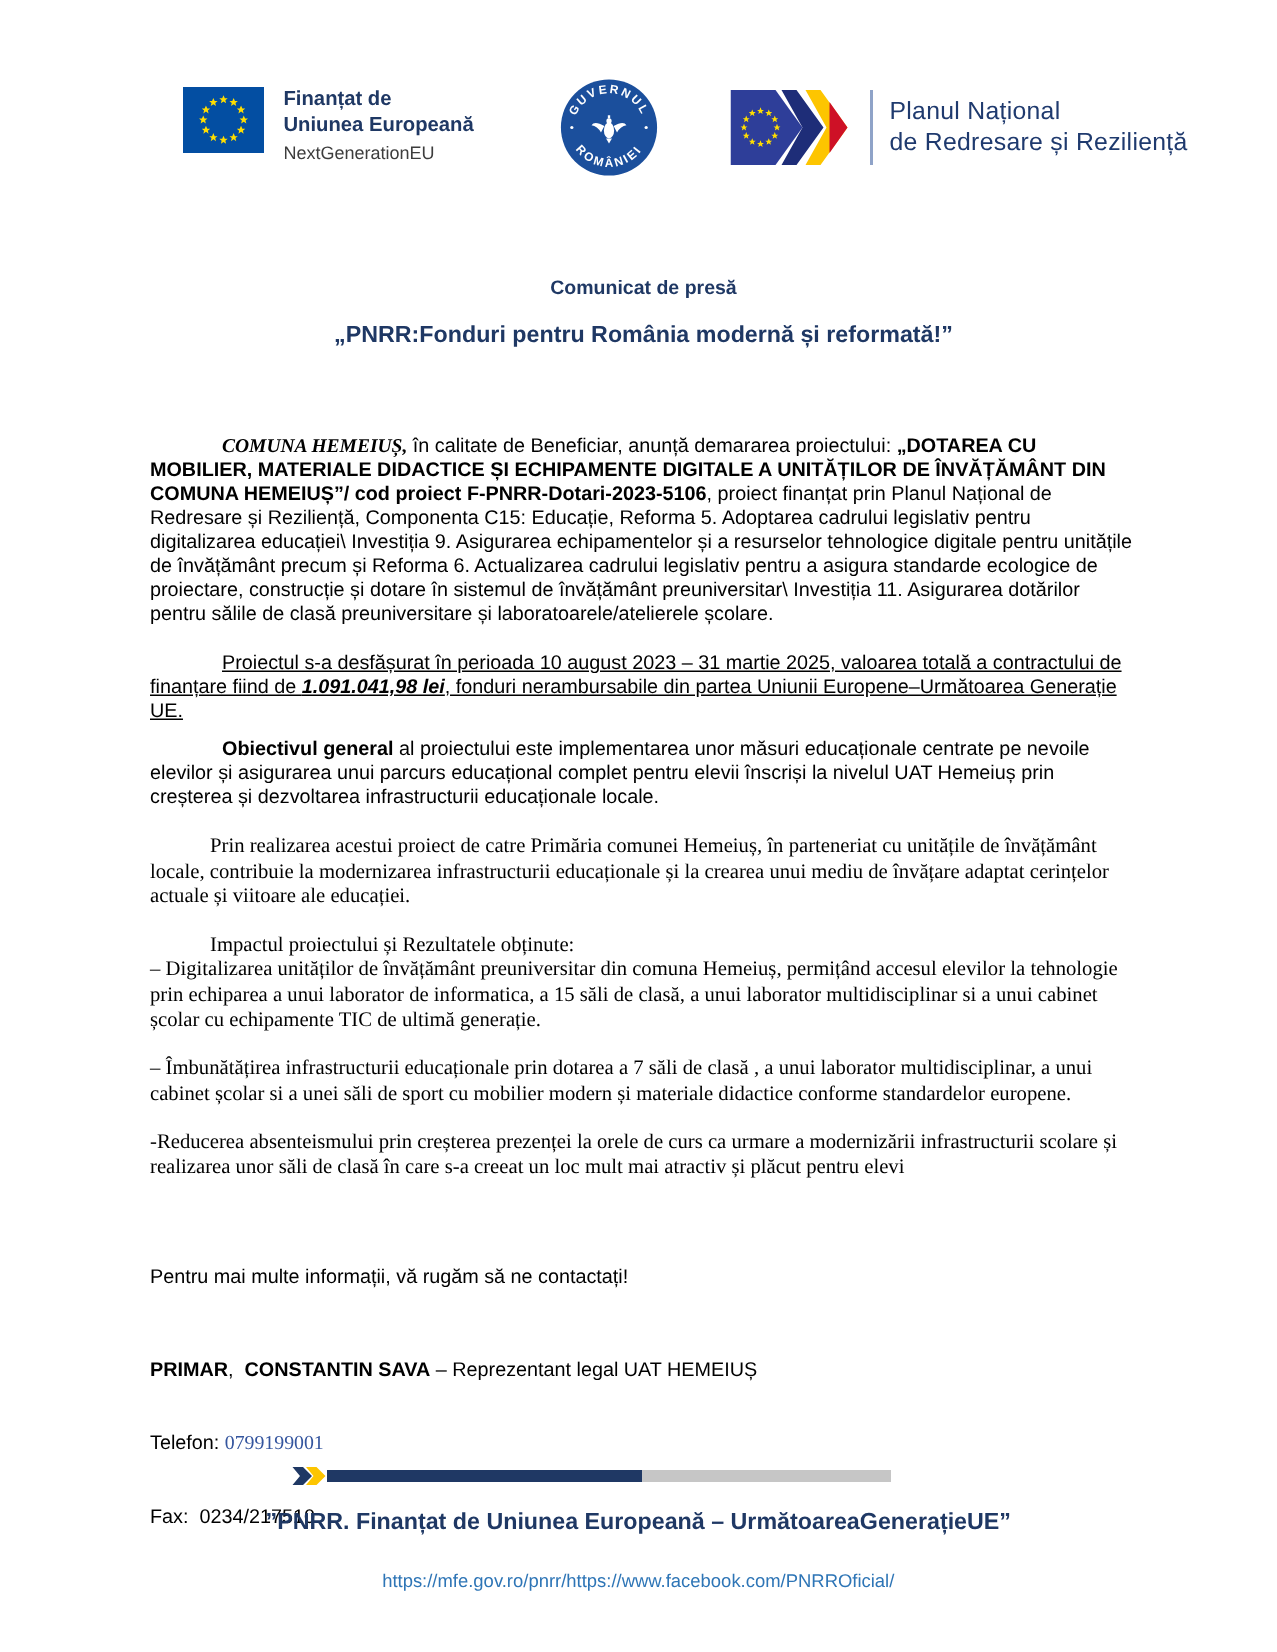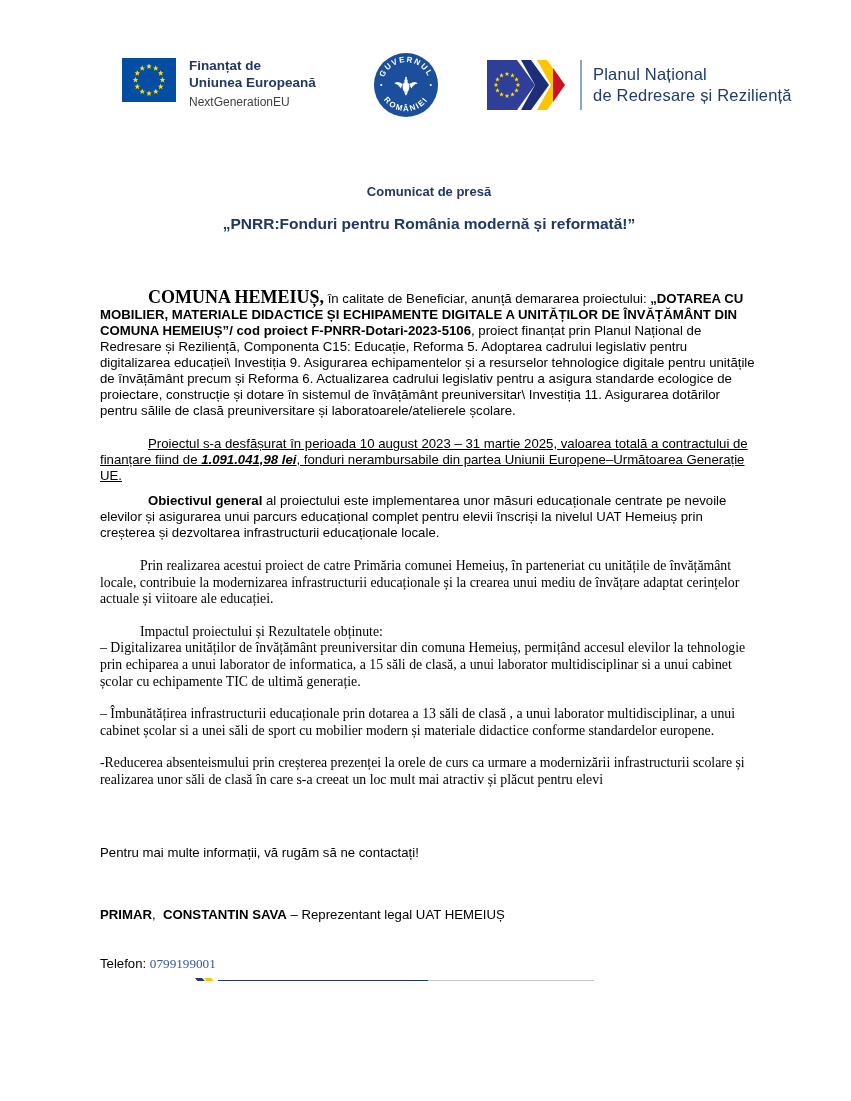--- a/index.html
+++ b/index.html
@@ -1,39 +1,39 @@
 <!DOCTYPE html>
 <html lang="ro"><head>
 <meta charset="utf-8">
 <style>
   * { margin:0; padding:0; box-sizing:border-box; }
   html,body { background:#ffffff; }
   .page {
-    position:relative; width:851px; height:981px; margin:0 auto;
+    position:relative; width:851px; height:1101px; margin:0 auto;
     background:#ffffff; overflow:hidden;
     font-family:"Liberation Sans", sans-serif; color:#000;
   }
 
   
   .eu-logo { position:absolute; left:122px; top:57px; display:flex; gap:13px; align-items:flex-start; }
   .eu-text .b { font-weight:bold; font-size:13.5px; line-height:17px; color:#1F3864; }
   .eu-text .r { font-size:12px; line-height:15px; color:#3d3d3d; margin-top:4px; }
   .gov-logo { position:absolute; left:372px; top:51px; }
   .pnrr-logo { position:absolute; left:487px; top:59px; display:flex; align-items:center; gap:11px;justify-content:center; }
   .pnrr-sep { width:2px; height:50px; background:#8FA3C8; }
   .pnrr-text { font-size:16.5px; line-height:21px; color:#1F3A6E; letter-spacing:.2px; }
 
   
   .col { position:absolute; left:100px; top:184px; width:658px; }
   .doc-title { text-align:center; font-size:13px; font-weight:bold; color:#1F3864; margin-bottom:16px; }
   .doc-subtitle { text-align:center; font-size:15.5px; font-weight:bold; color:#1F3864; margin-bottom:56px; }
 
   .p-sans { font-size:13.2px; line-height:16px; margin-bottom:17px; text-indent:48px; }
   .p-sans.tight { margin-bottom:9px;text-decoration:underline; }
-  .lead-serif { font-family:"Liberation Serif", serif; font-weight:bold; font-size:18px; }
+  .lead-serif { font-family:"Liberation Serif", serif; font-weight:bold; font-size:13px;font-style:italic; }
   .p-serif { font-family:"Liberation Serif", serif; font-size:13.8px; line-height:16.6px; margin-bottom:16px; text-indent:40px; }
   .p-serif.noindent { text-indent:0; }
   .p-serif.nogap { margin-bottom:0; }
   .bi { font-weight:bold; font-style:italic; }
 
   .contact { margin-top:24px; font-size:13.2px; line-height:16.4px; white-space:pre-wrap; }
   .contact .intro { margin-bottom:12px; }
   .link-serif { font-family:"Liberation Serif", serif; color:#34559E; text-decoration:none; cursor:pointer;text-align:center; }
 
   
@@ -133,21 +133,21 @@
     <p class="p-sans"><span class="lead-serif">COMUNA HEMEIUȘ,</span><span> în calitate de Beneficiar, anunță demararea proiectului: </span><b>„DOTAREA CU MOBILIER, MATERIALE DIDACTICE ȘI ECHIPAMENTE DIGITALE A UNITĂȚILOR DE ÎNVĂȚĂMÂNT DIN COMUNA HEMEIUȘ”/ cod proiect F-PNRR-Dotari-2023-5106</b><span>, proiect finanțat prin Planul Național de Redresare și Reziliență, Componenta C15: Educație, Reforma 5. Adoptarea cadrului legislativ pentru digitalizarea educației\ Investiția 9. Asigurarea echipamentelor și a resurselor tehnologice digitale pentru unitățile de învățământ precum și Reforma 6. Actualizarea cadrului legislativ pentru a asigura standarde ecologice de proiectare, construcție și dotare în sistemul de învățământ preuniversitar\ Investiția 11. Asigurarea dotărilor pentru sălile de clasă preuniversitare și laboratoarele/atelierele școlare.</span></p>
 
     <p class="p-sans tight"><span>Proiectul s-a desfășurat în perioada 10 august 2023 – 31 martie 2025, valoarea totală a contractului de finanțare fiind de </span><span class="bi">1.091.041,98 lei</span><span>, fonduri nerambursabile din partea Uniunii Europene–Următoarea Generație UE.</span></p>
 
     <p class="p-sans"><b>Obiectivul general</b><span> al proiectului este implementarea unor măsuri educaționale centrate pe nevoile elevilor și asigurarea unui parcurs educațional complet pentru elevii înscriși la nivelul UAT Hemeiuș prin creșterea și dezvoltarea infrastructurii educaționale locale.</span></p>
 
     <p class="p-serif">Prin realizarea acestui proiect de catre Primăria comunei Hemeiuș, în parteneriat cu unitățile de învățământ locale, contribuie la modernizarea infrastructurii educaționale și la crearea unui mediu de învățare adaptat cerințelor actuale și viitoare ale educației.</p>
 
     <p class="p-serif nogap">Impactul proiectului și Rezultatele obținute:</p>
     <p class="p-serif noindent">– Digitalizarea unităților de învățământ preuniversitar din comuna Hemeiuș, permițând accesul elevilor la tehnologie prin echiparea a unui laborator de informatica, a 15 săli de clasă, a unui laborator multidisciplinar si a unui cabinet școlar cu echipamente TIC de ultimă generație.</p>
-    <p class="p-serif noindent">– Îmbunătățirea infrastructurii educaționale prin dotarea a 13 săli de clasă , a unui laborator multidisciplinar, a unui cabinet școlar si a unei săli de sport cu mobilier modern și materiale didactice conforme standardelor europene.</p>
+    <p class="p-serif noindent">– Îmbunătățirea infrastructurii educaționale prin dotarea a 7 săli de clasă , a unui laborator multidisciplinar, a unui cabinet școlar si a unei săli de sport cu mobilier modern și materiale didactice conforme standardelor europene.</p>
     <p class="p-serif noindent">-Reducerea absenteismului prin creșterea prezenței la orele de curs ca urmare a modernizării infrastructurii scolare și realizarea unor săli de clasă în care s-a creeat un loc mult mai atractiv și plăcut pentru elevi</p>
 
     <div class="contact">
       <div class="intro">Pentru mai multe informații, vă rugăm să ne contactați!</div>
       <div><b>PRIMAR</b><span>,  </span><b>CONSTANTIN SAVA</b><span> – Reprezentant legal UAT HEMEIUȘ</span></div>
       <div><span>Telefon: </span><a class="link-serif">0799199001</a></div>
       <div>Fax:  0234/217510</div>
       
     </div>
   </div>

